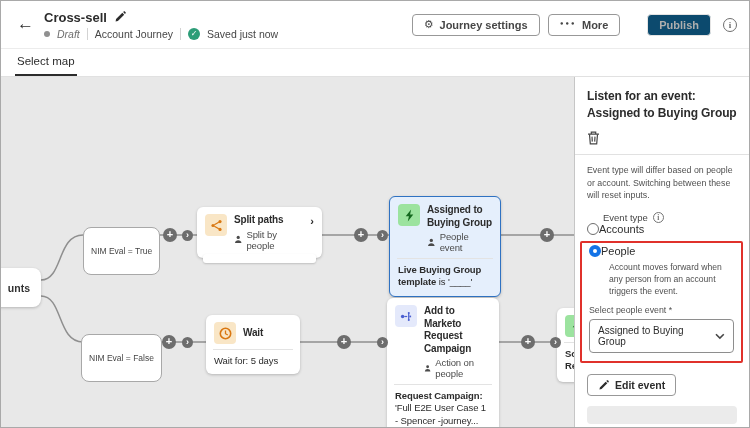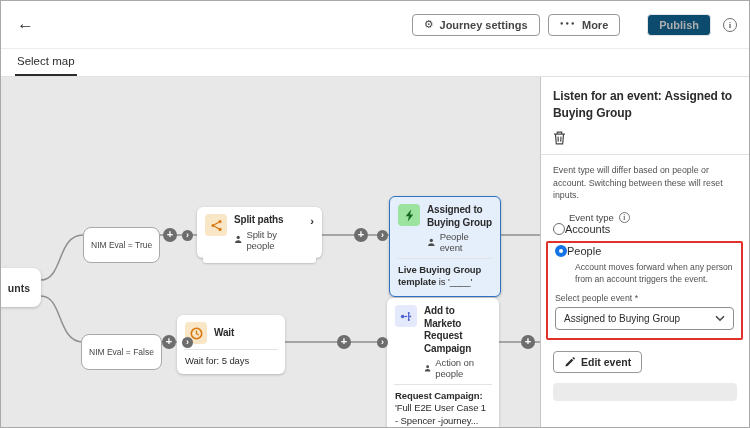--- a/index.html
+++ b/index.html
@@ -41,28 +41,28 @@
   .nicon.orange { background:#f9e6c6; }
   .nicon.green  { background:#9ce39f; }
   .nicon.blue   { background:#e4e9fb; }
   .ntext { flex:1; min-width:0; }
   .ntitle { font-size:10px; font-weight:bold; letter-spacing:-.15px; line-height:1.25; color:#2c2c2c; }
   .nchev { font-size:11px; font-weight:bold; color:#2c2c2c; line-height:1; padding-top:2px; }
   .nsub { display:flex; align-items:center; gap:4px; font-size:9.5px; color:#4b4b4b; margin-top:2px; letter-spacing:-.1px; }
   .ndiv { border-top:1px solid #e3e3e3; margin:5px -1px; }
   .ndetail { font-size:9.5px; line-height:1.3; letter-spacing:-.1px; color:#2c2c2c; }
 
-  .pill { position:absolute; z-index:1; background:#fff; border:1px solid #a8a8a8; border-radius:8px; font-size:8.5px; color:#464646; padding:12px 7px; white-space:nowrap; }
+  .pill { position:absolute; z-index:1; background:#fff; border:1px solid #a8a8a8; border-radius:8px; font-size:8.5px; color:#464646; padding:18px 7px; white-space:nowrap; }
   .plus { position:absolute; z-index:2; width:14px; height:14px; border-radius:50%; background:#6d6d6d; color:#fff; font-size:11px; line-height:12px; text-align:center; font-weight:bold; cursor:pointer; }
   .arrowdot { position:absolute; z-index:2; width:11px; height:11px; border-radius:50%; background:#6d6d6d; color:#fff; font-size:9px; line-height:10px; text-align:center; font-weight:bold; }
 
   .accounts { left:-74px; top:191px; width:114px; height:39px; display:flex; align-items:center; justify-content:flex-end; padding-right:11px; font-size:10.5px; font-weight:bold; border-radius:8px; }
 
   
-  .panel { position:absolute; top:0; right:0; width:209px; height:351px; background:#fff; border-left:1px solid #c6c6c6; z-index:5; padding:11px 12px; overflow:hidden; }
+  .panel { position:absolute; top:0; right:0; width:175px; height:351px; background:#fff; border-left:1px solid #c6c6c6; z-index:5; padding:11px 12px; overflow:hidden; }
   .ptitle { font-size:12px; font-weight:bold; line-height:1.45; color:#2c2c2c; letter-spacing:-.1px; }
   .trash { background:none; border:none; padding:0; margin-top:8px; cursor:pointer; display:block; }
   .pdiv { border:none; border-top:1px solid #e1e1e1; margin:9px -12px; }
   .pintro { font-size:8.8px; line-height:1.45; color:#505050; }
   .etype { display:flex; align-items:center; gap:5px; font-size:9.5px; color:#464646; margin-top:10px;margin-left:16px; }
   .info-sm { width:11px; height:11px; border-radius:50%; border:1.2px solid #747474; color:#747474; font-size:7.5px; font-family:"Liberation Serif",serif; font-weight:bold; display:flex; align-items:center; justify-content:center; }
   .radiorow { display:flex; align-items:center; gap:0; font-size:11px; color:#2c2c2c; margin-top:0; cursor:pointer; }
   .radio { width:12px; height:12px; border-radius:50%; border:1.6px solid #6e6e6e; background:#fff; flex:none; }
   .radio.checked { border:4px solid #1473e6; }
   .redbox { margin:6px -6px 0 -7px; border:2px solid #e0312b; border-radius:2px; padding:2px 7px 8px 7px; }
@@ -74,20 +74,39 @@
   b, .bold { font-weight:bold; }
   svg { display:block; }
 </style>
 </head>
 <body>
 
 <div class="screen">
 
   <header class="topbar">
     <button class="back">←</button>
+    <div class="titleblock">
+      <div class="titlerow">
+        <span class="jtitle">Cross-sell</span>
+        <span class="pencil-sm">
+          <svg width="12" height="12" viewBox="0 0 12 12">
+              <path d="M1.6 10.4l.45-2.3 6.3-6.3 1.85 1.85-6.3 6.3-2.3.45zM9.1 1.05l1.85 1.85.65-.65c.3-.3.3-.8 0-1.1L10.85.4c-.3-.3-.8-.3-1.1 0l-.65.65z" fill="#2c2c2c"></path>
+            </svg>
+        </span>
+      </div>
+      <div class="metarow">
+        <span class="dot"></span>
+        <span class="draft">Draft</span>
+        <span class="vsep"></span>
+        <span>Account Journey</span>
+        <span class="vsep"></span>
+        <span class="checkcircle">✓</span>
+        <span>Saved just now</span>
+      </div>
+    </div>
     <div class="topbtns">
       <button class="btn">
         <span class="glyph">⚙</span>
         <span>Journey settings</span>
       </button>
       <button class="btn">
         <span class="glyph" style="font-size:7px;letter-spacing:1px;">•••</span>
         <span>More</span>
       </button>
       <button class="btn disabled">
@@ -170,21 +189,21 @@
       </div>
       <div class="ndiv"></div>
       <div class="ndetail"><b>Live Buying Group template</b><span> is '____'</span></div>
     </div>
 
     <div class="plus" style="left:539px;top:151px;">+</div>
 
     <div class="plus" style="left:161px;top:258px;">+</div>
     <div class="arrowdot" style="left:181px;top:259.5px;">›</div>
 
-    <div class="node" style="left:176px;top:238px;width:108px;">
+    <div class="node" style="left:205px;top:238px;width:94px;">
       <div class="nhead">
         <span class="nicon orange">
           <svg width="13" height="13" viewBox="0 0 13 13">
               <circle cx="6.5" cy="6.5" r="5.2" fill="none" stroke="#d97711" stroke-width="1.6"></circle>
               <path d="M6.5 3.4v3.3l2.3 1.3" fill="none" stroke="#d97711" stroke-width="1.3"></path>
             </svg>
         </span>
         <div class="ntext" style="display:flex;align-items:center;min-height:22px;">
           <div class="ntitle">Wait</div>
         </div>

